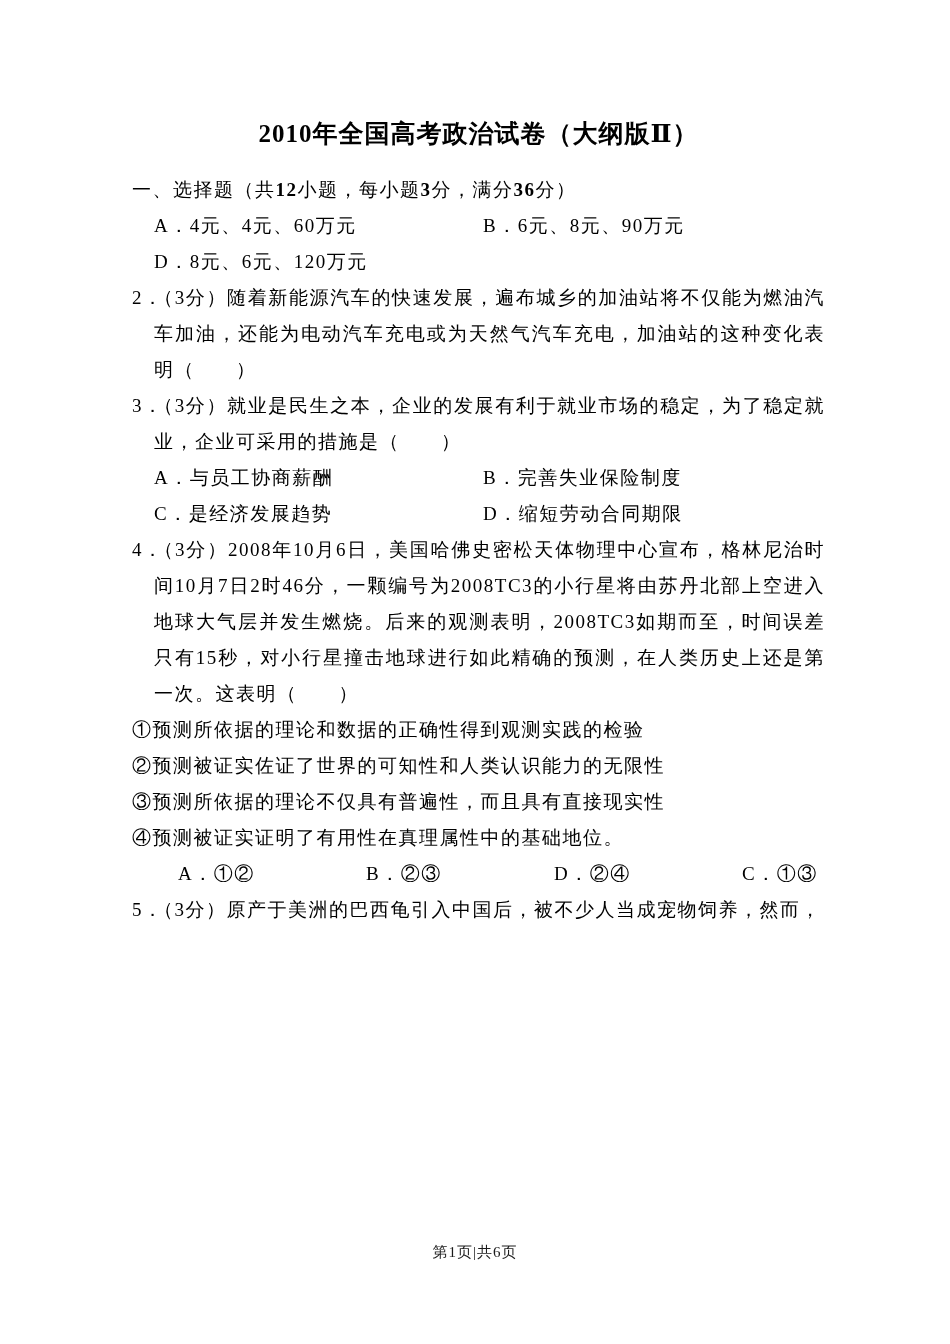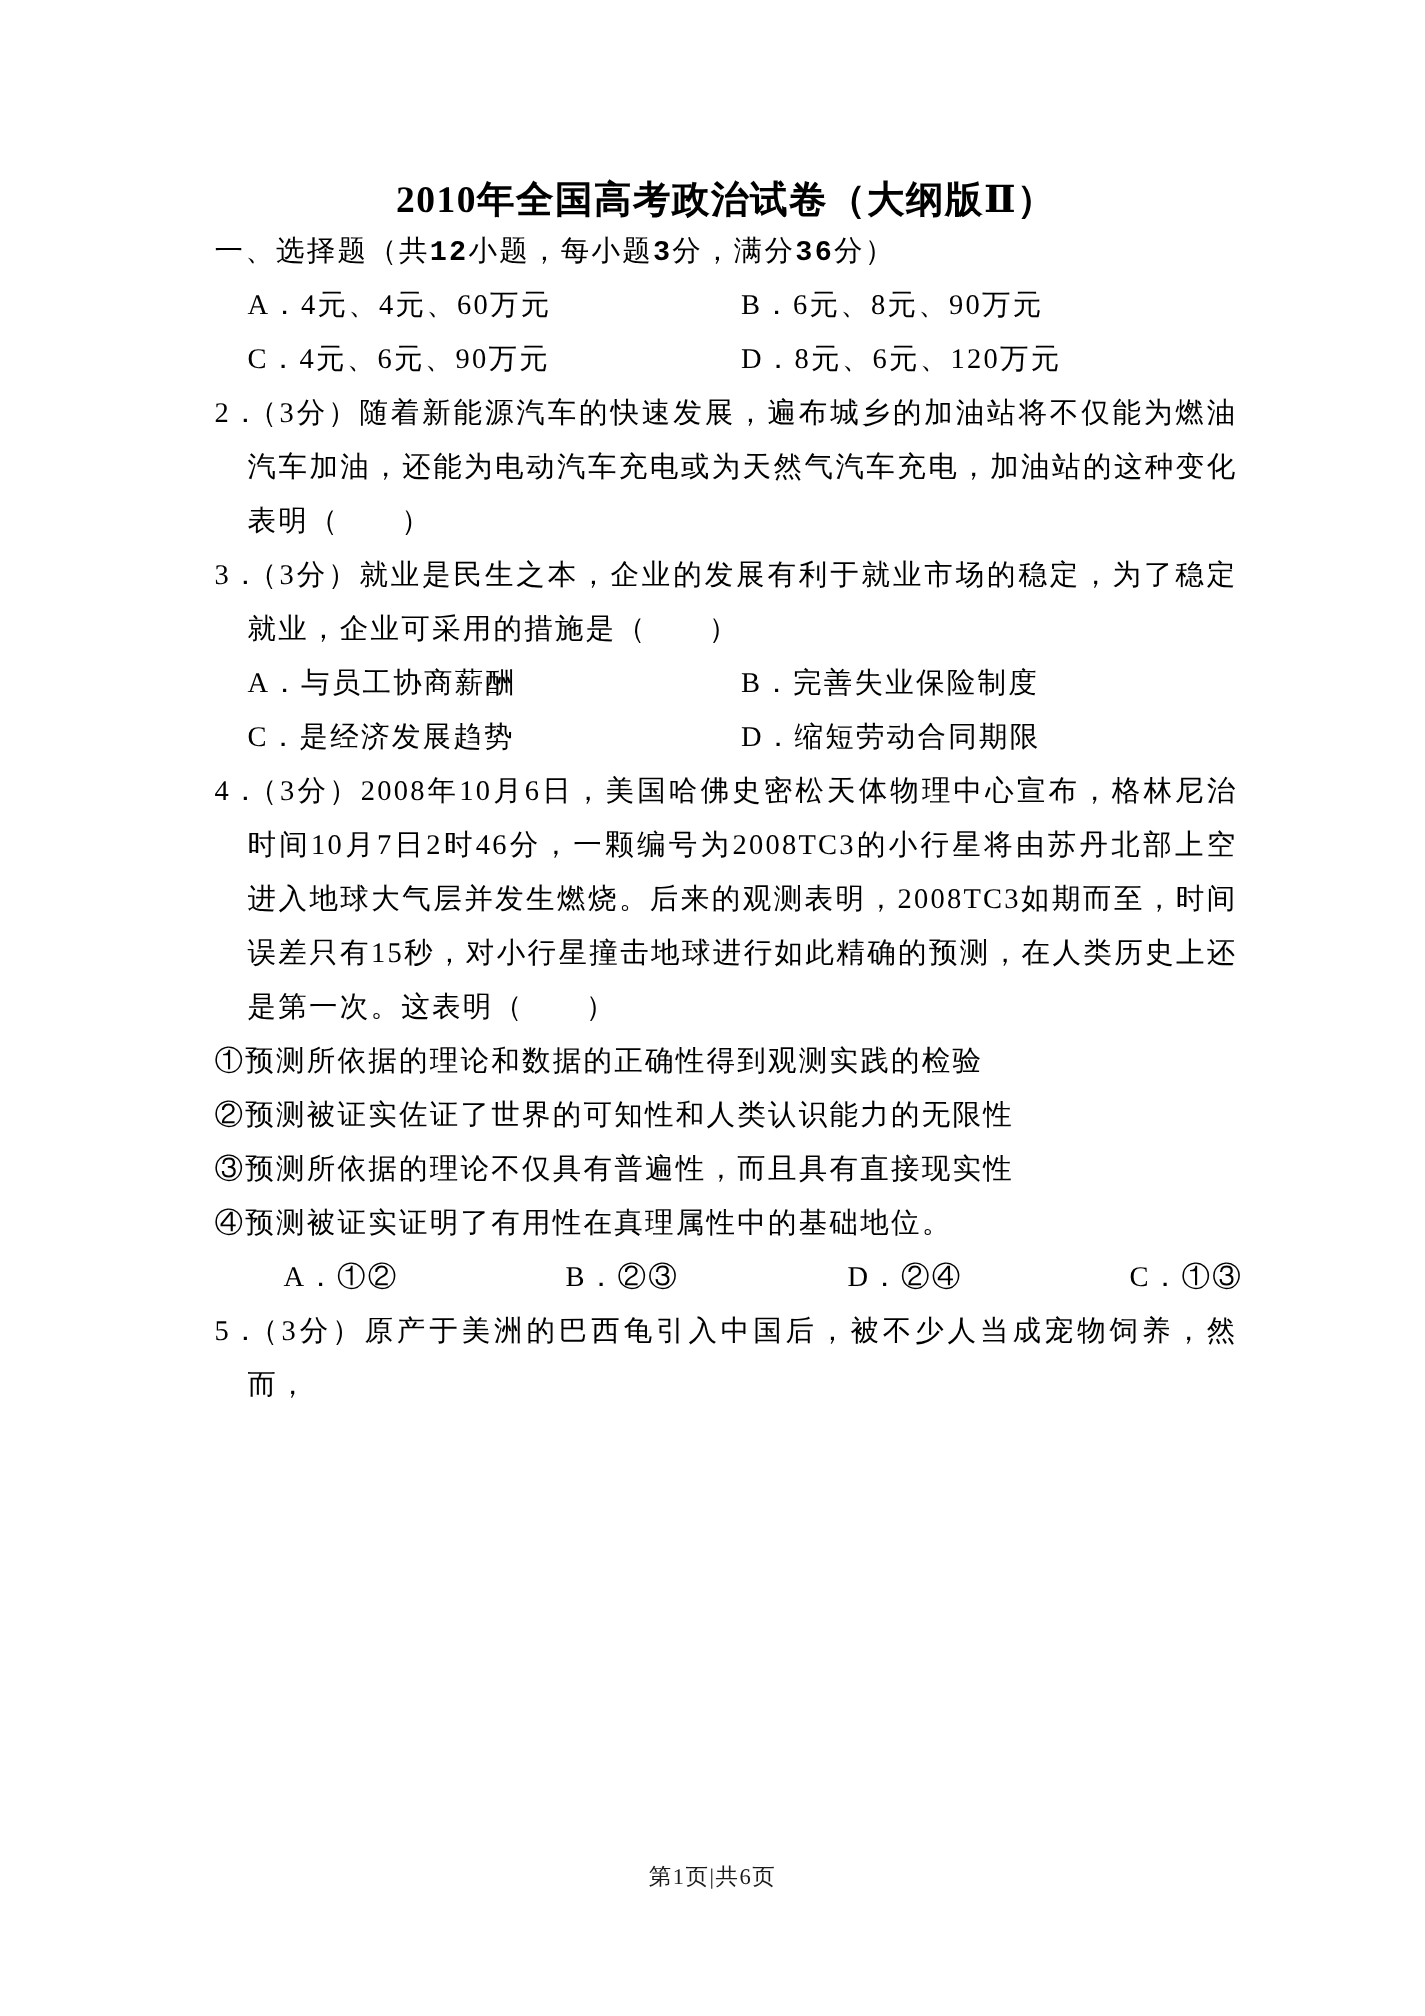--- a/index.html
+++ b/index.html
@@ -13,35 +13,35 @@
     color: #000000;
     font-family: "Liberation Serif", "DejaVu Serif", serif;
     font-size: 19px;
     line-height: 36px;
     letter-spacing: 1.5px;
     overflow: hidden;
     box-sizing: border-box;
   }
   .content {
     position: absolute;
-    left: 143px;
+    left: 132px;
     right: 125px;
     top: 0;
   }
   .title {
     margin: 0;
     padding-top: 118px;
     font-size: 25px;
     line-height: 32px;
     font-weight: bold;
     text-align: center;
     letter-spacing: 1px;
   }
   .section-heading {
-    font-family: Liberation Mono, monospace;
+    margin-top: 22px;
   }
   .b { font-weight: bold; }
   .question { text-align: justify; }
   .q-body {
     padding-left: 22px;
     text-indent: -22px;
   }
   .q-num {
     display: inline-block;
     width: 22px;
@@ -76,21 +76,20 @@
     <h1 class="title">2010年全国高考政治试卷（大纲版Ⅱ）</h1>
     <div class="section-heading"><span>一、选择题（共</span><span class="b">12</span><span>小题，每小题</span><span class="b">3</span><span>分，满分</span><span class="b">36</span><span>分）</span></div>
     <div id="questions">
         <div class="question">
           <div class="opts">
             <div class="opt-row">
               <div class="opt-cell c2">A．4元、4元、60万元</div>
               <div class="opt-cell c2">B．6元、8元、90万元</div>
             </div>
             <div class="opt-row">
-              <div class="opt-cell c2">C．4元、6元、90万元</div>
               <div class="opt-cell c2">D．8元、6元、120万元</div>
             </div>
           </div>
         </div>
         <div class="question">
           <div class="q-body"><span class="q-num">2．</span><span>（3分）随着新能源汽车的快速发展，遍布城乡的加油站将不仅能为燃油汽车加油，还能为电动汽车充电或为天然气汽车充电，加油站的这种变化表明（　　）</span></div>
         </div>
         <div class="question">
           <div class="q-body"><span class="q-num">3．</span><span>（3分）就业是民生之本，企业的发展有利于就业市场的稳定，为了稳定就业，企业可采用的措施是（　　）</span></div>
           <div class="opts">

